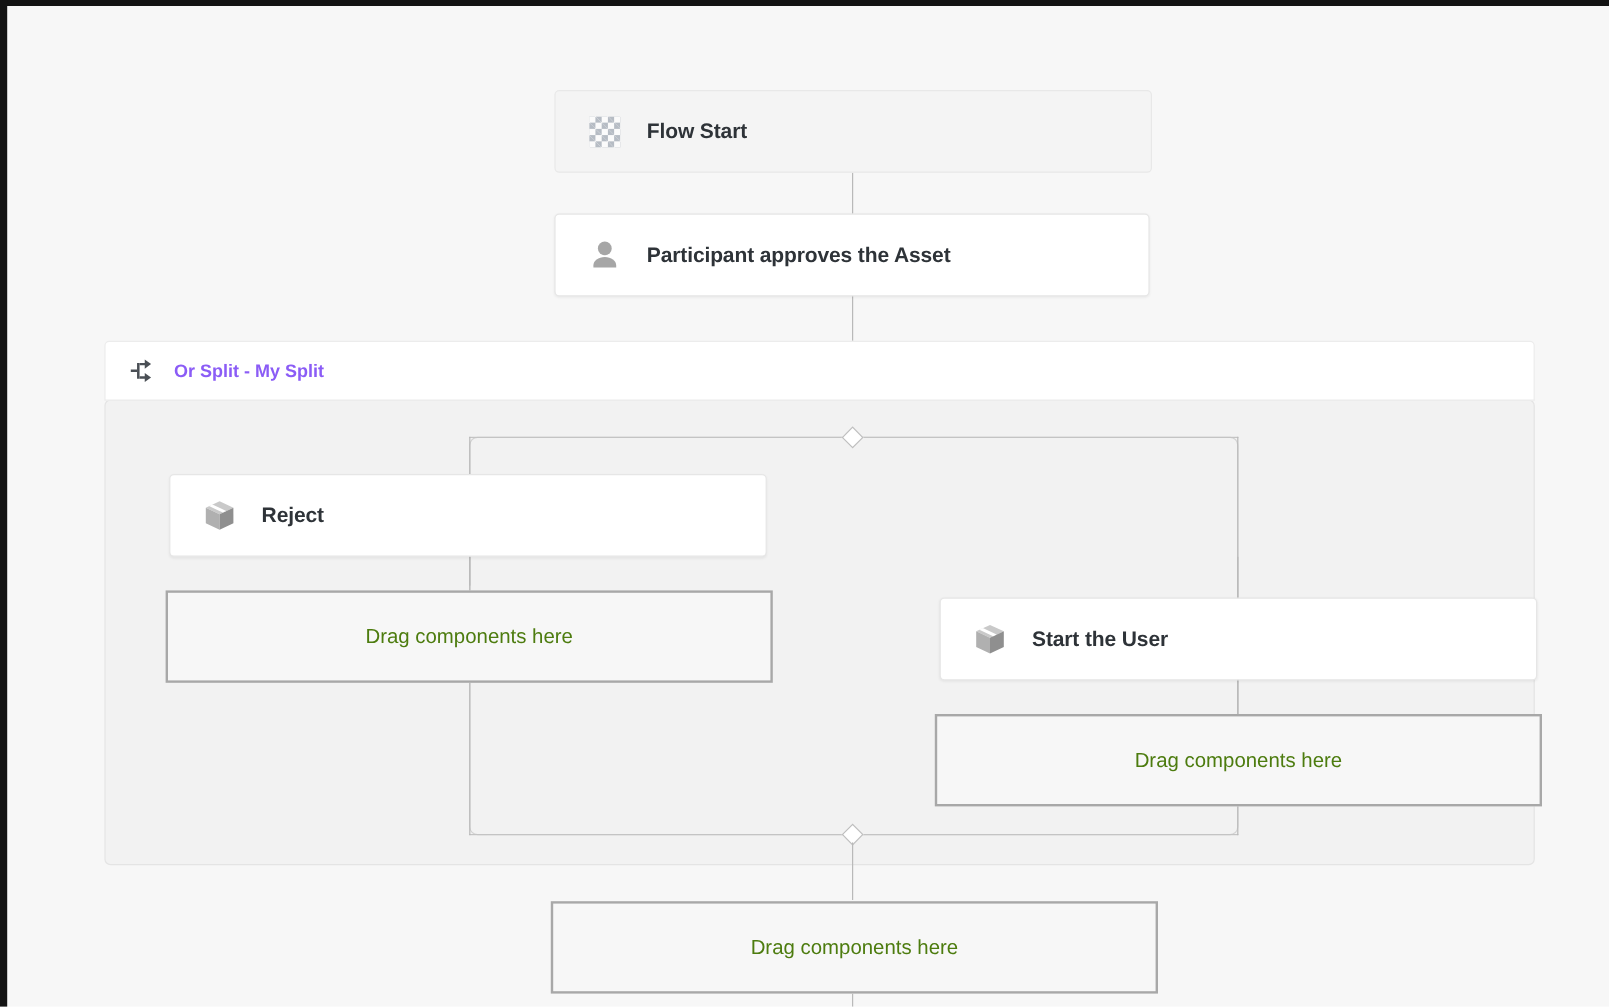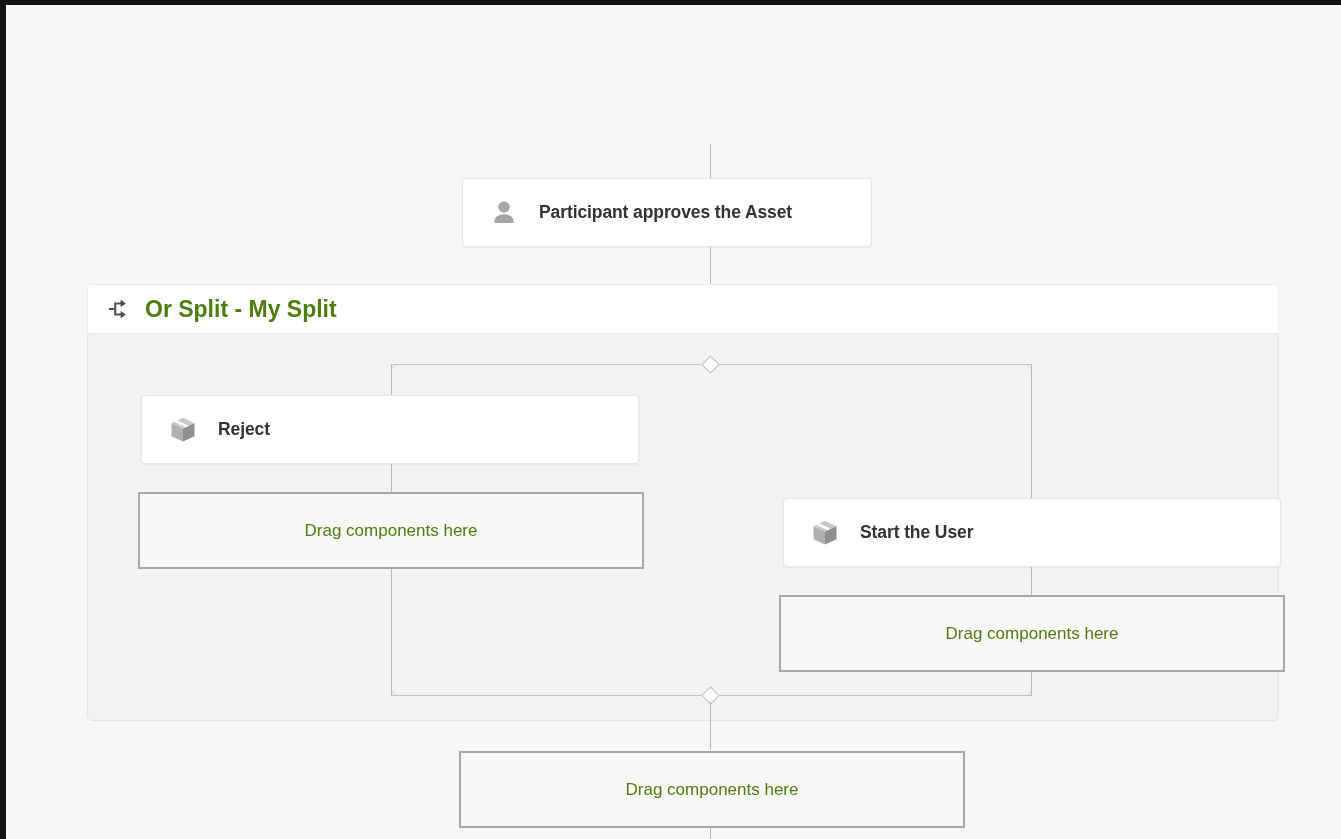--- a/index.html
+++ b/index.html
@@ -119,23 +119,23 @@
     width: 26px;
     height: 26px;
     margin-left: 18px;
     margin-right: 13px;
     flex: 0 0 auto;
     display: flex;
     align-items: center;
     justify-content: center;
   }
   .split-label {
-    font-size: 23px;
+    font-size: 15px;
     font-weight: bold;
-    color: #4d7c0f;
+    color: #8b5cf6;
     white-space: nowrap;
   }
 
   
   .checker {
     width: 26px;
     height: 26px;
     background-image:
       linear-gradient(45deg, #b6bcc4 25%, transparent 25%, transparent 75%, #b6bcc4 75%),
       linear-gradient(45deg, #b6bcc4 25%, transparent 25%, transparent 75%, #b6bcc4 75%);
@@ -183,22 +183,28 @@
   <div class="vline" style="left:1025px; top:559px; height:34px;"></div>
 
   <div class="vline" style="left:385px; top:459px; height:24px;"></div>
 
   <div class="diamond" style="left:698px; top:353px;"></div>
   <div class="diamond" style="left:698px; top:684px;"></div>
 
   <div class="vline" style="left:704px; top:697px; height:48px;"></div>
   <div class="vline" style="left:704px; top:823px; height:16px;"></div>
 
-
-  <div class="node" style="left:456px; top:173px; width:410px; height:69px;">
+  <div class="node start" style="left:456px; top:70px; width:498px; height:69px;">
+    <span class="node-icon">
+      <span class="checker"></span>
+    </span>
+    <span class="node-label">Flow Start</span>
+  </div>
+
+  <div class="node" style="left:456px; top:173px; width:496px; height:69px;">
     <span class="node-icon">
       <svg width="30" height="30" viewBox="0 0 24 24" aria-hidden="true">
         <circle cx="12" cy="7.2" r="4.6" fill="#a6a6a6"></circle>
         <path fill="#a6a6a6" d="M12 13c-4.3 0-7.6 2.4-7.6 5.6V20h15.2v-1.4C19.6 15.4 16.3 13 12 13z"></path>
       </svg>
     </span>
     <span class="node-label">Participant approves the Asset</span>
   </div>
 
   <div class="node" style="left:135px; top:390px; width:498px; height:69px;">

